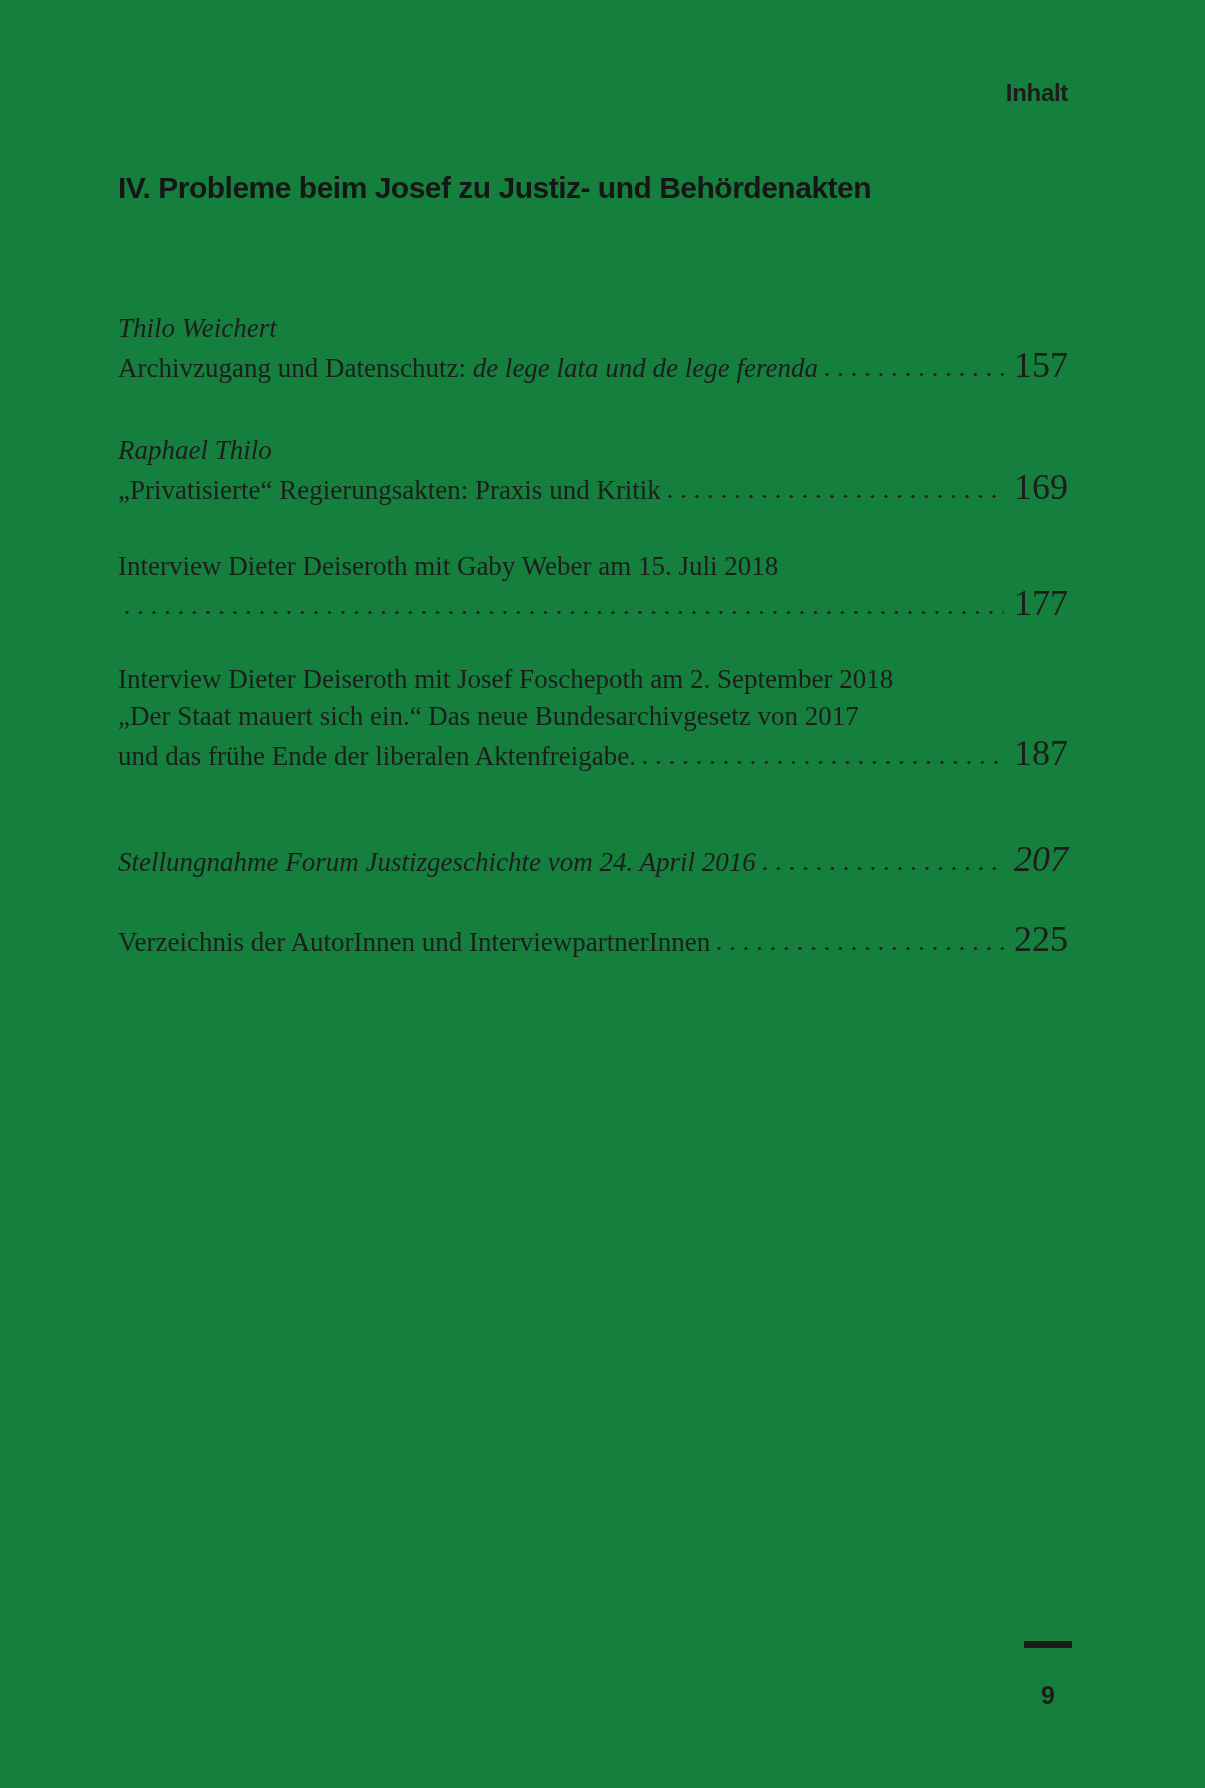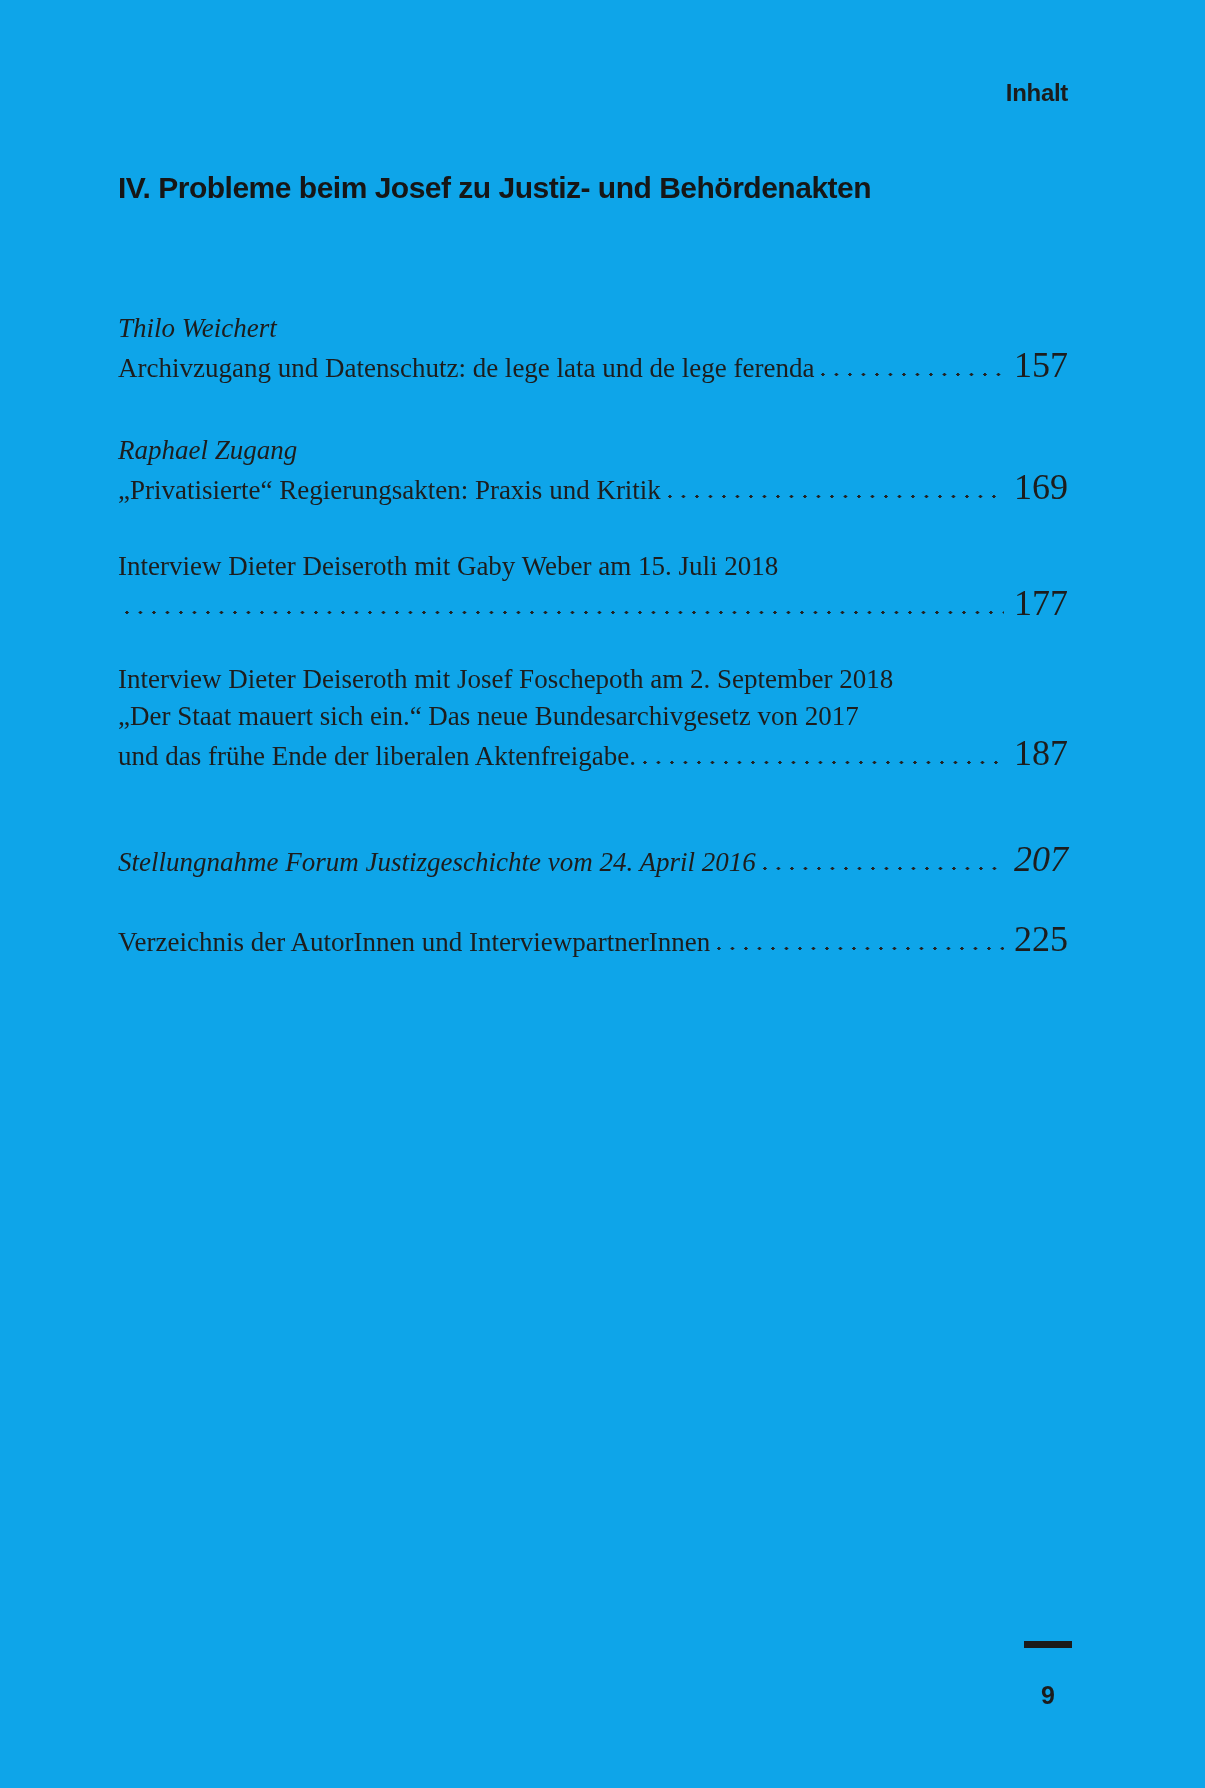--- a/index.html
+++ b/index.html
@@ -1,20 +1,20 @@
 <!DOCTYPE html>
 <html><head>
 <meta charset="utf-8">
 <style>
   html, body { margin: 0; padding: 0; background: #ffffff; }
   .page {
     position: relative;
     width: 1205px;
     height: 1788px;
-    background: #0ea5e9;
+    background: #15803d;
     font-family: "Liberation Serif", serif;
     color: #1d1d1d;
     overflow: hidden;
   }
   
   .running-head {
     position: absolute;
     top: 80px;
     right: 137px;
     font-family: "Liberation Sans", sans-serif;
@@ -41,21 +41,21 @@
     letter-spacing: -0.5px;
   }
   .sec-heading.second { margin-top: 55px; }
   .entry { font-size: 27px; line-height: 37px; }
   .entry.first-after-heading { margin-top: 104px; }
   .entry.mt45 { margin-top: 45px; }
   .entry.mt39 { margin-top: 39px; }
   .entry.mt66 { margin-top: 66px; font-style: italic; }
   .entry.mt40 { margin-top: 40px; }
   .author { font-style: italic; }
-  .italic { }
+  .italic { font-style: italic; }
   .row { display: flex; align-items: baseline; }
   .title { white-space: nowrap; }
   .leader {
     flex: 1 1 auto;
     height: 5px;
     margin: 0 10px 0 7px;
     background-image: radial-gradient(circle 1.6px at 2px 2.5px, #222222 98%, rgba(0,0,0,0) 100%);
     background-repeat: repeat-x;
     background-size: 13.5px 5px;
   }
@@ -100,21 +100,21 @@
     <div class="entry first-after-heading">
       <div class="author">Thilo Weichert</div>
       <div class="row">
         <span class="title"><span>Archivzugang und Datenschutz: </span><span class="italic">de lege lata und de lege ferenda</span></span>
         <span class="leader"></span>
         <span class="pg">157</span>
       </div>
     </div>
 
     <div class="entry mt45">
-      <div class="author">Raphael Zugang</div>
+      <div class="author">Raphael Thilo</div>
       <div class="row">
         <span class="title">„Privatisierte“ Regierungsakten: Praxis und Kritik</span>
         <span class="leader"></span>
         <span class="pg">169</span>
       </div>
     </div>
 
     <div class="entry mt39">
       <div>Interview Dieter Deiseroth mit Gaby Weber am 15. Juli 2018</div>
       <div class="row">

